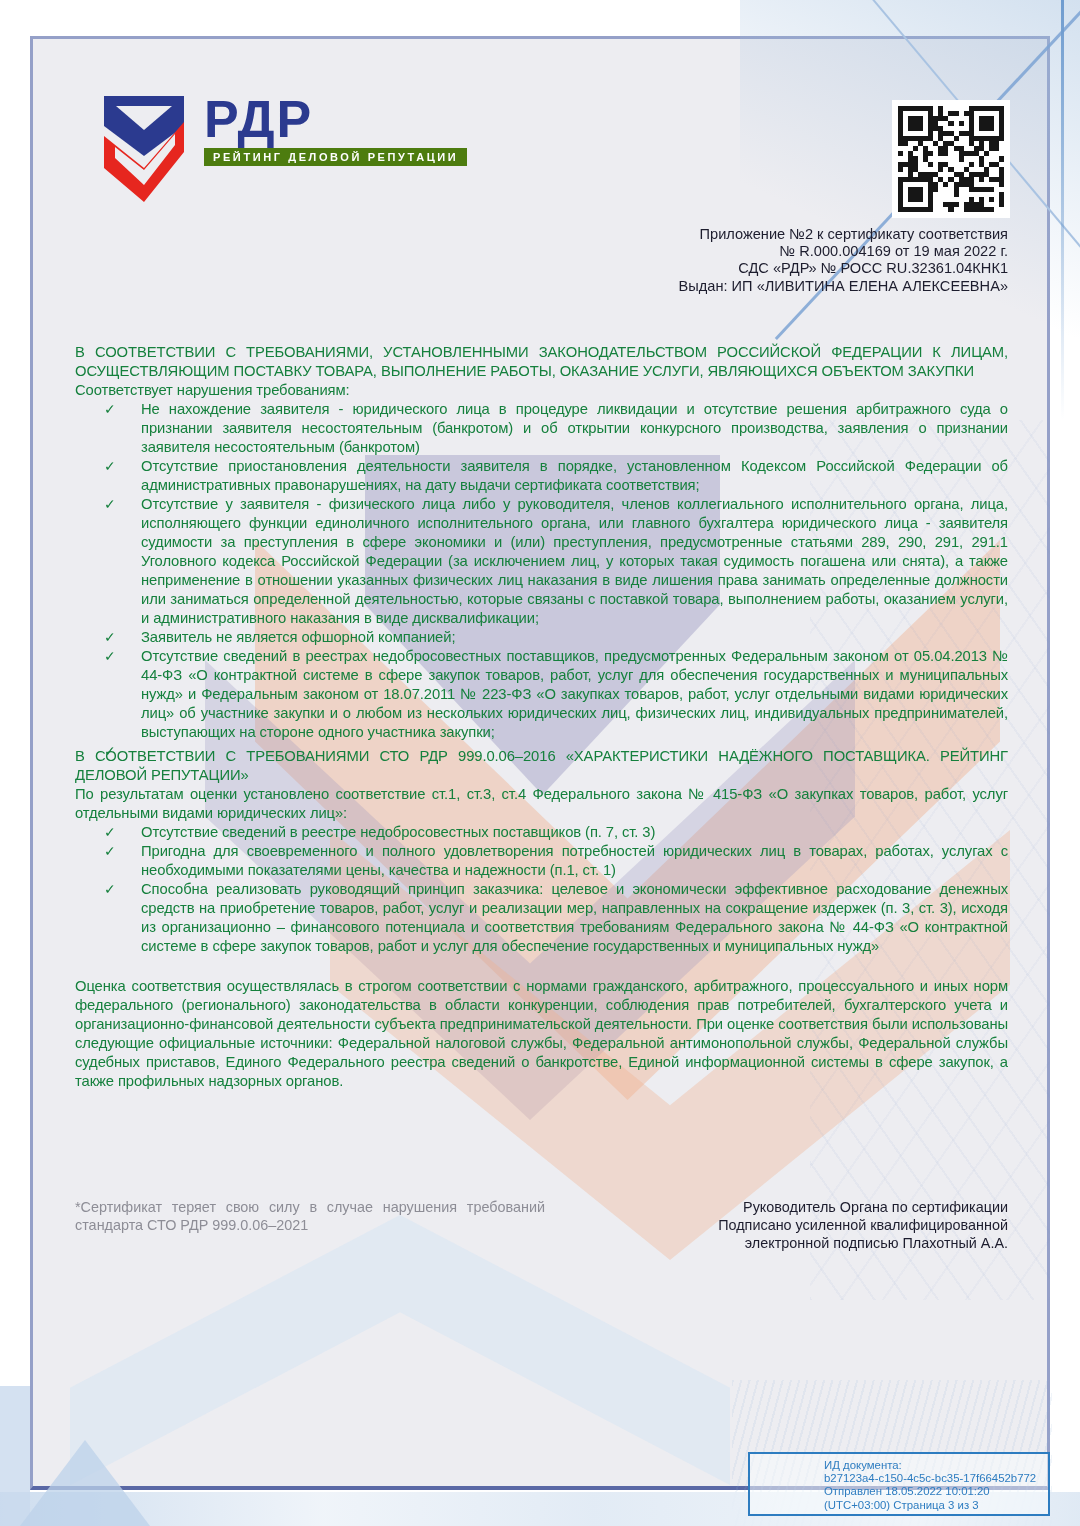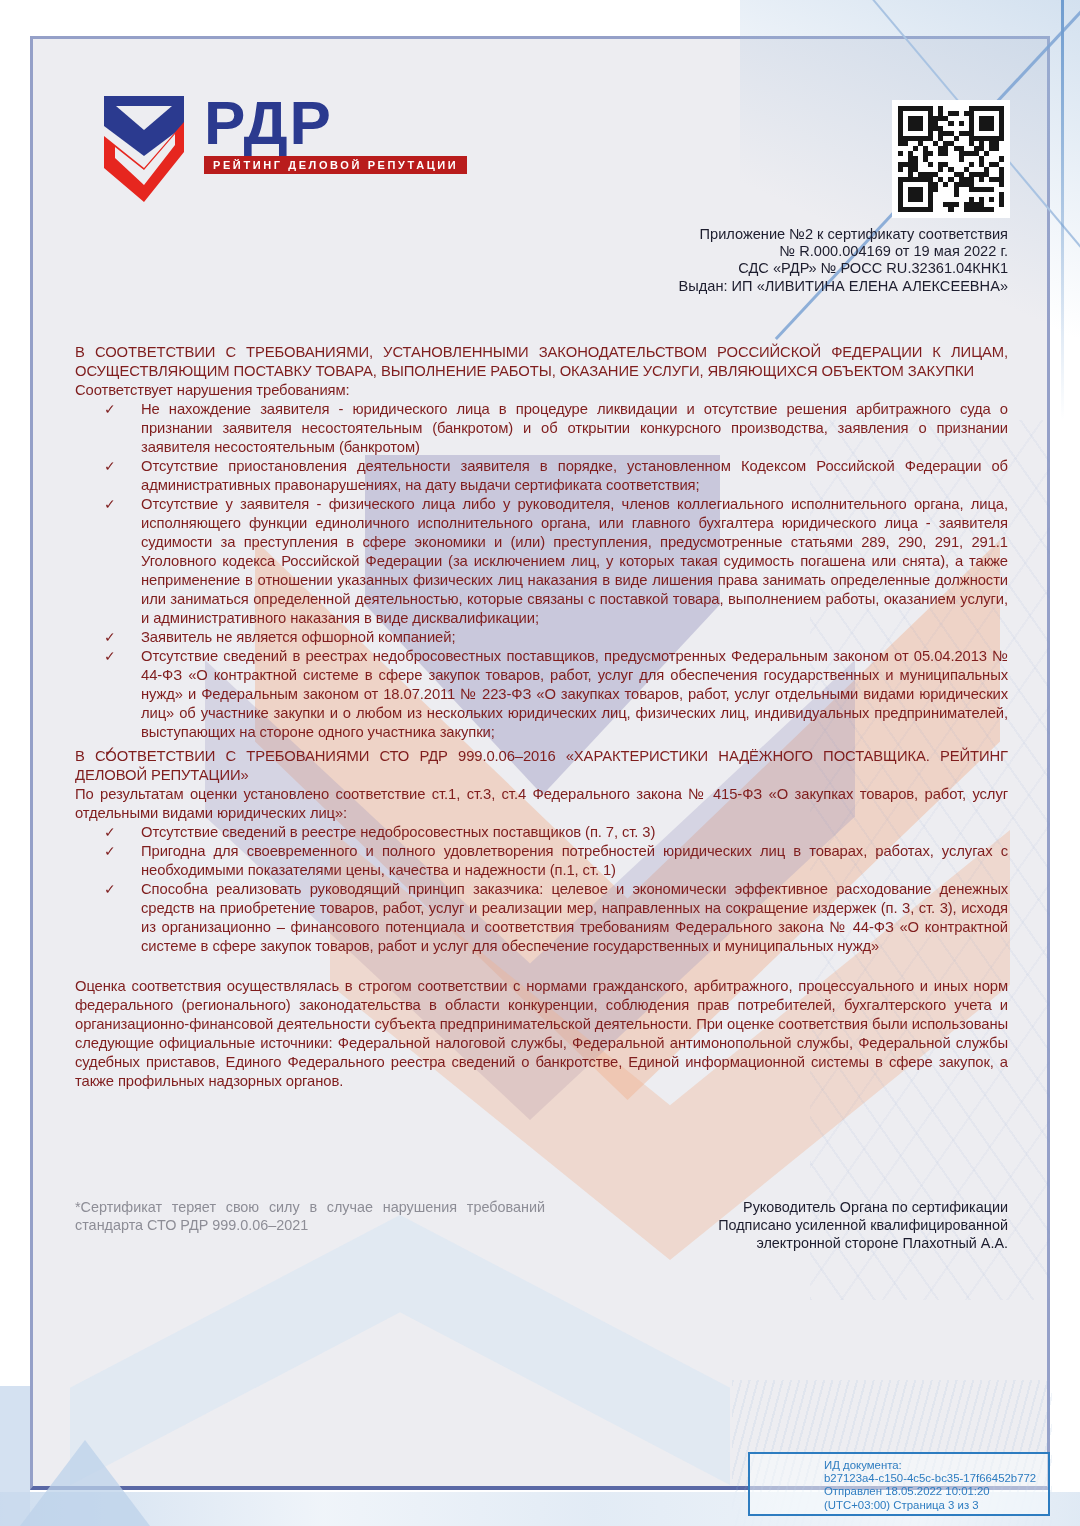--- a/index.html
+++ b/index.html
@@ -42,34 +42,34 @@
   .bottom-strip { left:0; right:0; bottom:0; height:34px; opacity:.9;
     background:linear-gradient(90deg,#c9daed,#eef3f9 30%,#dfe9f4 55%,#eef3f9 85%,#dce7f3); }
   .left-strip { left:0; top:1386px; width:30px; height:140px; background:#c9daed; opacity:.8; }
   .bl-tri { left:20px; top:1440px; width:130px; height:86px; background:#bcd2e9; opacity:.75;
     clip-path:polygon(0 100%,50% 0,100% 100%); }
   
   .content { position:absolute; inset:0; z-index:2; }
   
   .logo { position:absolute; left:100px; top:96px; display:flex; gap:16px; align-items:flex-start; }
   .logo-text { padding-top:2px; }
-  .logo-acronym { font-size:62px; line-height:.82; font-weight:bold; color:#2b3a8f; letter-spacing:2px; }
-  .logo-banner { margin-top:7px; background:#b91c1c; color:#fff; font-size:11px; font-weight:bold;
+  .logo-acronym { font-size:52px; line-height:.82; font-weight:bold; color:#2b3a8f; letter-spacing:2px; }
+  .logo-banner { margin-top:7px; background:#4d7c0f; color:#fff; font-size:11px; font-weight:bold;
     letter-spacing:2.6px; padding:3px 9px; white-space:nowrap; display:inline-block; }
   
   .qr { position:absolute; right:70px; top:100px; width:118px; height:118px; background:#fff; padding:6px; }
   .qr-grid { display:grid; width:106px; height:106px;
     grid-template-rows:repeat(21,1fr); grid-template-columns:repeat(21,1fr); }
   .qr-grid i { background:#161616; }
   
   .doc-head { position:absolute; top:226px; right:72px; text-align:right;
     font-size:14.6px; line-height:17.2px; color:#1d1d2e; }
   
   .main { position:absolute; top:343px; left:75px; right:72px;
-    font-size:14.8px; line-height:19px; letter-spacing:-0.1px; text-align:justify; color:#7f1d1d; }
+    font-size:14.8px; line-height:19px; letter-spacing:-0.1px; text-align:justify; color:#15803d; }
   .main p { margin:0; }
   ul.reqs { list-style:none; margin:0; padding:0; }
   ul.reqs li { position:relative; padding-left:66px; text-align:justify; }
   ul.reqs .check { position:absolute; left:29px; top:0; font-size:14px; }
   .mt-sm { margin-top:5px !important; }
   .closing { margin-top:21px !important; }
   
   .footer { position:absolute; top:1198px; left:75px; right:72px;
     display:flex; justify-content:space-between; align-items:flex-start; }
   .note { width:470px; color:#8d8d96; font-size:14.4px; line-height:18px; text-align:justify; }
@@ -379,21 +379,21 @@
         <li><span class="check">✓</span><span>Способна реализовать руководящий принцип заказчика: целевое и экономически эффективное расходование денежных средств на приобретение товаров, работ, услуг и реализации мер, направленных на сокращение издержек (п. 3, ст. 3), исходя из организационно – финансового потенциала и соответствия требованиям Федерального закона № 44-ФЗ «О контрактной системе в сфере закупок товаров, работ и услуг для обеспечение государственных и муниципальных нужд»</span></li>
       </ul>
       <p class="closing">Оценка соответствия осуществлялась в строгом соответствии с нормами гражданского, арбитражного, процессуального и иных норм федерального (регионального) законодательства в области конкуренции, соблюдения прав потребителей, бухгалтерского учета и организационно-финансовой деятельности субъекта предпринимательской деятельности. При оценке соответствия были использованы следующие официальные источники: Федеральной налоговой службы, Федеральной антимонопольной службы, Федеральной службы судебных приставов, Единого Федерального реестра сведений о банкротстве, Единой информационной системы в сфере закупок, а также профильных надзорных органов.</p>
     </div>
 
     <div class="footer">
       <div class="note">*Сертификат теряет свою силу в случае нарушения требований стандарта СТО РДР 999.0.06–2021</div>
       <div class="sig">
         <div>Руководитель Органа по сертификации</div>
         <div>Подписано усиленной квалифицированной</div>
-        <div>электронной стороне Плахотный А.А.</div>
+        <div>электронной подписью Плахотный А.А.</div>
       </div>
     </div>
 
     <div class="stamp">
       <div>ИД документа:</div>
       <div>b27123a4-c150-4c5c-bc35-17f66452b772</div>
       <div>Отправлен 18.05.2022 10:01:20</div>
       <div>(UTC+03:00) Страница 3 из 3</div>
     </div>
   </div>

